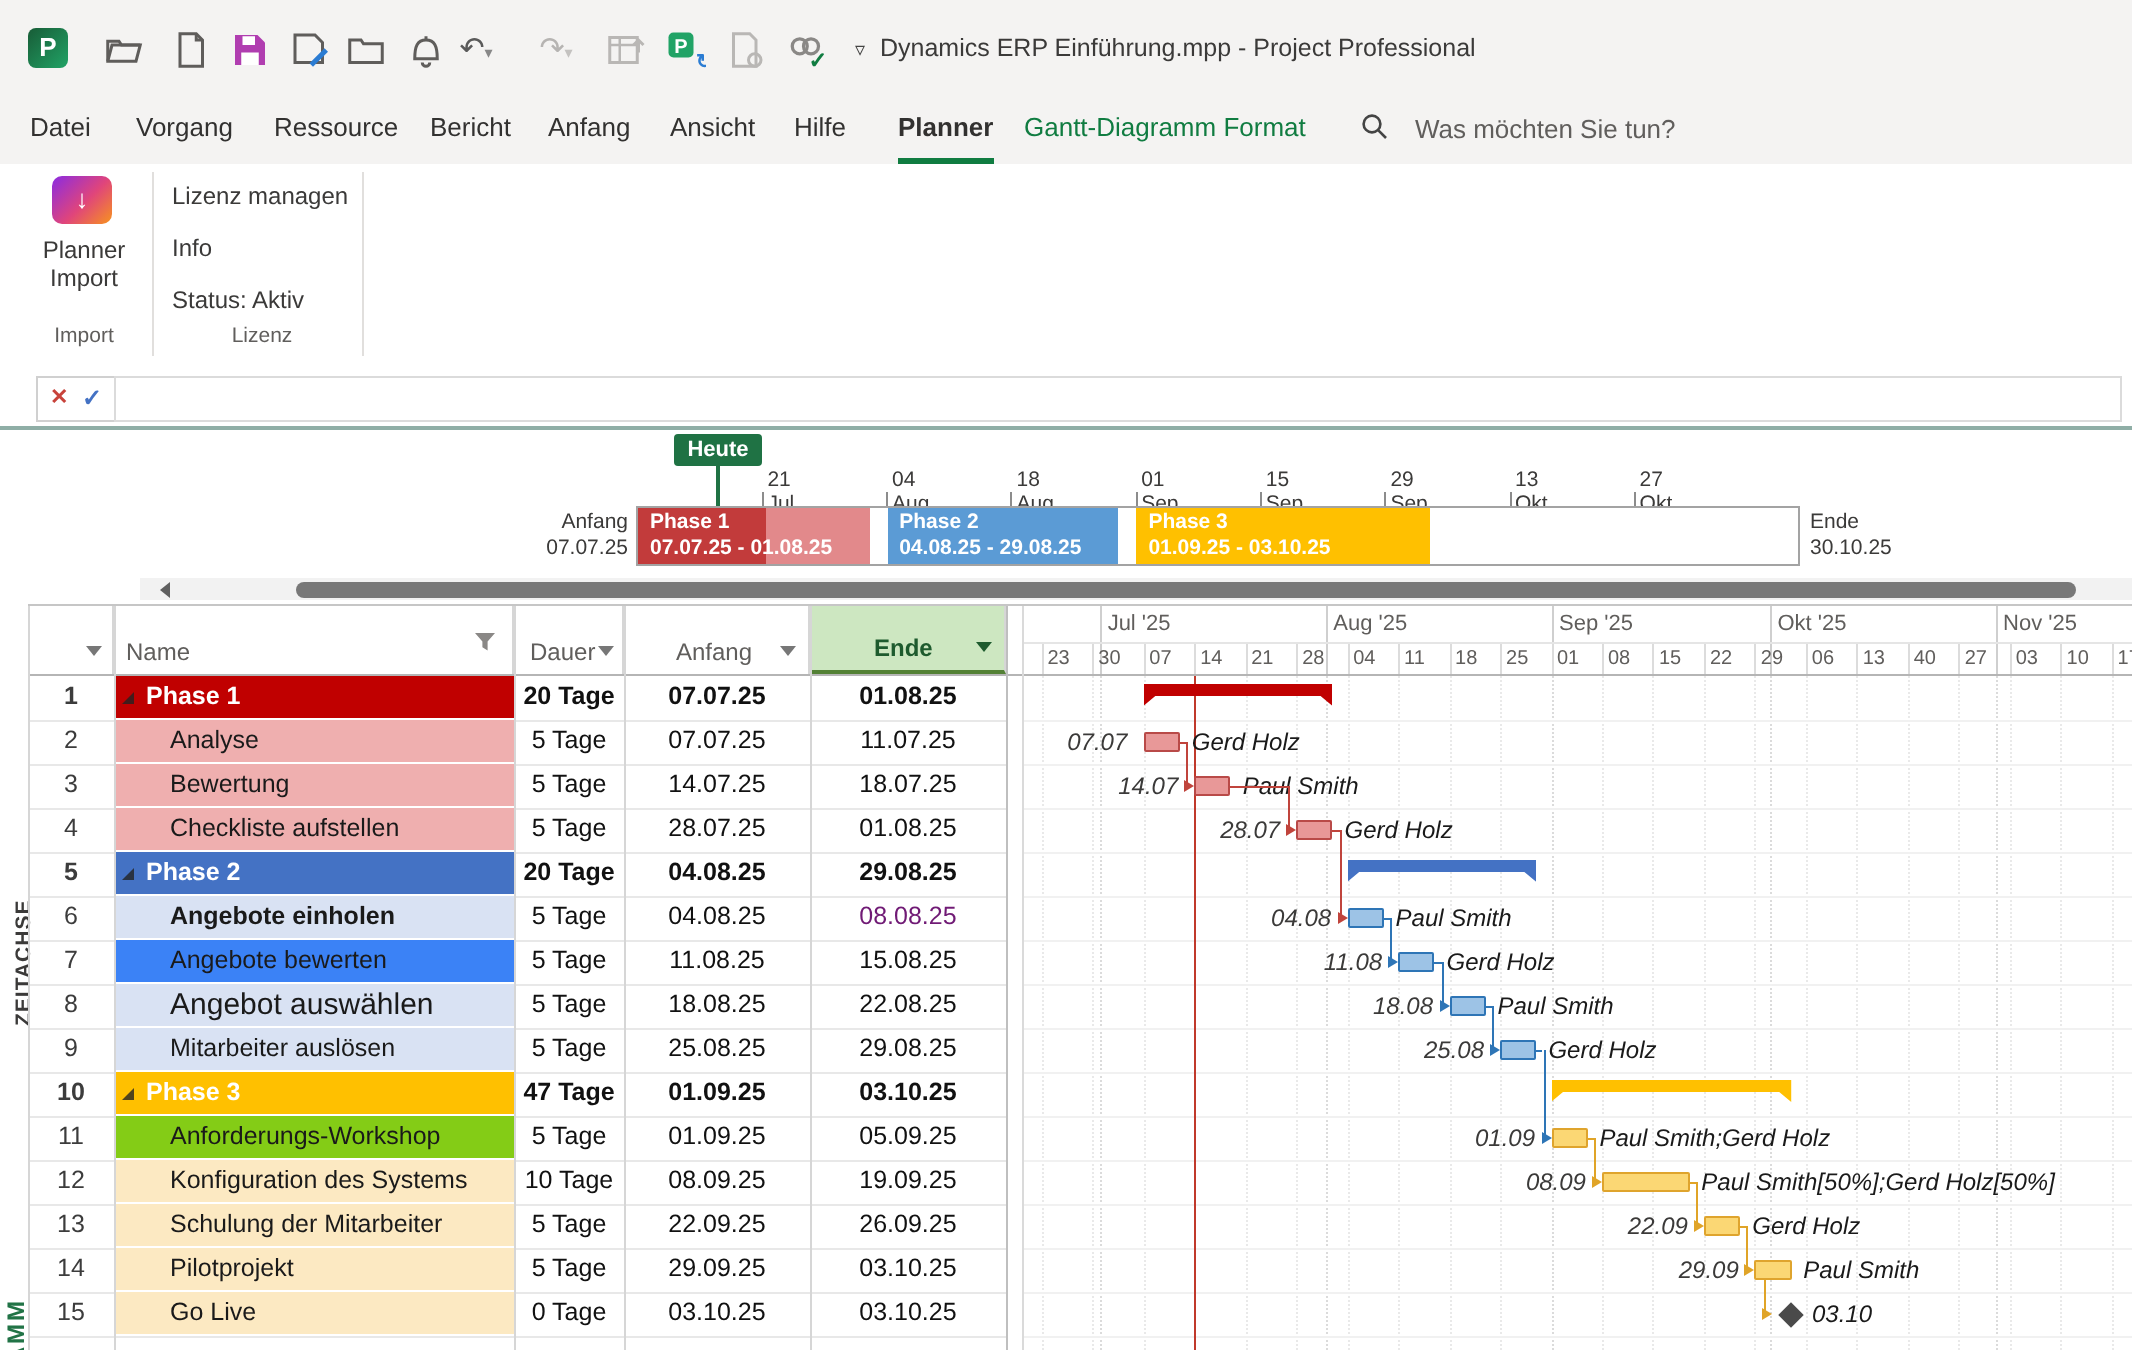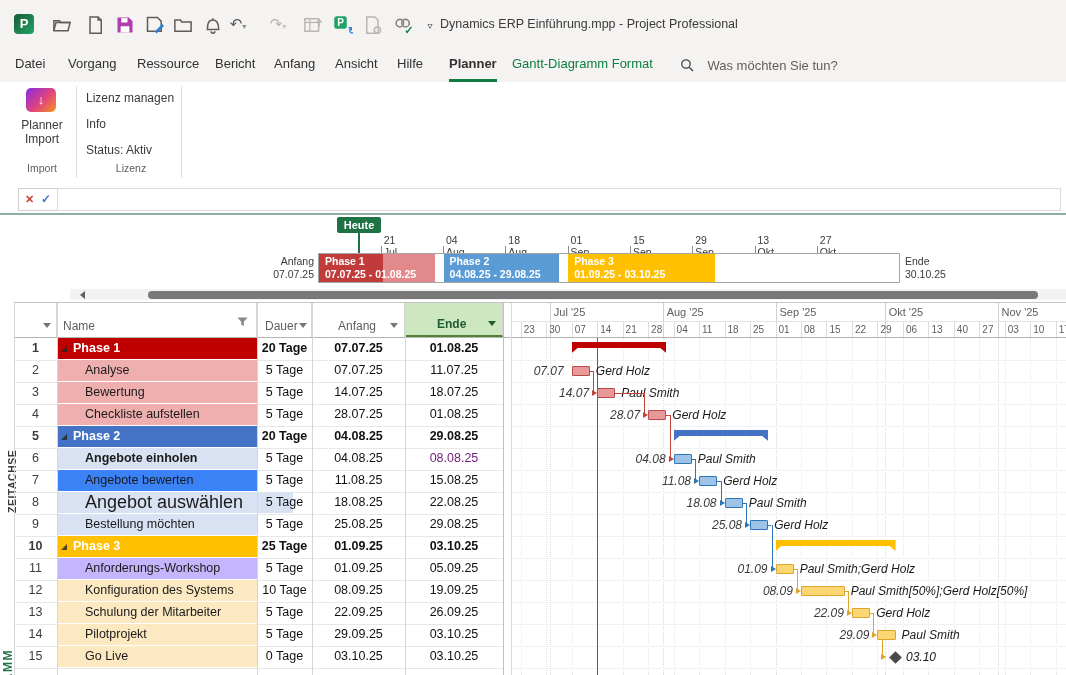--- a/index.html
+++ b/index.html
@@ -372,48 +372,48 @@
         <div style="position: absolute; left: 14px; top: 0px; width: 43px; height: 21px; line-height: 21px; text-align: center; font-size: 12.5px; color: rgb(60, 60, 60); font-weight: normal;">7</div>
         <div style="position: absolute; left: 57px; top: 0px; width: 200px; height: 21px; line-height: 21px; font-size: 12.5px; white-space: nowrap; overflow: hidden; background: #3b82f6; color: rgb(26, 26, 26); font-weight: normal; padding-left: 28px; box-sizing: border-box;">Angebote bewerten</div>
         <div style="position: absolute; left: 257px; top: 0px; width: 55px; height: 21px; line-height: 21px; text-align: center; font-size: 12.5px; color: rgb(17, 17, 17); font-weight: normal;">5 Tage</div>
         <div style="position: absolute; left: 312px; top: 0px; width: 93px; height: 21px; line-height: 21px; text-align: center; font-size: 12.5px; color: rgb(17, 17, 17); font-weight: normal;">11.08.25</div>
         <div style="position: absolute; left: 405px; top: 0px; width: 98px; height: 21px; line-height: 21px; text-align: center; font-size: 12.5px; color: rgb(17, 17, 17); font-weight: normal;">15.08.25</div>
       </div>
       <div style="position: absolute; left: 14px; top: 491.5px; width: 489px; height: 1px; background: rgb(232, 232, 232);"></div>
       <div style="position: absolute; left: 511px; top: 491.5px; width: 555px; height: 1px; background: rgb(241, 241, 241);"></div>
       <div style="position: absolute; left: 0px; top: 492px; width: 1066px; height: 22px;">
         <div style="position: absolute; left: 14px; top: 0px; width: 43px; height: 21px; line-height: 21px; text-align: center; font-size: 12.5px; color: rgb(60, 60, 60); font-weight: normal;">8</div>
-        <div style="position: absolute; left: 57px; top: 0px; width: 236px; height: 21px; line-height: 21px; font-size: 18px; white-space: nowrap; overflow: hidden; background: rgb(217, 226, 243); color: rgb(26, 26, 26); font-weight: normal; padding-left: 28px; box-sizing: border-box;">Angebot auswählen</div>
+        <div style="position: absolute; left: 57px; top: 0px; width: 200px; height: 21px; line-height: 21px; font-size: 15px; white-space: nowrap; overflow: hidden; background: rgb(217, 226, 243); color: rgb(26, 26, 26); font-weight: normal; padding-left: 28px; box-sizing: border-box;">Angebot auswählen</div>
         <div style="position: absolute; left: 257px; top: 0px; width: 55px; height: 21px; line-height: 21px; text-align: center; font-size: 12.5px; color: rgb(17, 17, 17); font-weight: normal;">5 Tage</div>
         <div style="position: absolute; left: 312px; top: 0px; width: 93px; height: 21px; line-height: 21px; text-align: center; font-size: 12.5px; color: rgb(17, 17, 17); font-weight: normal;">18.08.25</div>
         <div style="position: absolute; left: 405px; top: 0px; width: 98px; height: 21px; line-height: 21px; text-align: center; font-size: 12.5px; color: rgb(17, 17, 17); font-weight: normal;">22.08.25</div>
       </div>
       <div style="position: absolute; left: 14px; top: 513.5px; width: 489px; height: 1px; background: rgb(232, 232, 232);"></div>
       <div style="position: absolute; left: 511px; top: 513.5px; width: 555px; height: 1px; background: rgb(241, 241, 241);"></div>
       <div style="position: absolute; left: 0px; top: 514px; width: 1066px; height: 22px;">
         <div style="position: absolute; left: 14px; top: 0px; width: 43px; height: 21px; line-height: 21px; text-align: center; font-size: 12.5px; color: rgb(60, 60, 60); font-weight: normal;">9</div>
-        <div style="position: absolute; left: 57px; top: 0px; width: 200px; height: 21px; line-height: 21px; font-size: 12.5px; white-space: nowrap; overflow: hidden; background: rgb(217, 226, 243); color: rgb(26, 26, 26); font-weight: normal; padding-left: 28px; box-sizing: border-box;">Bestellung möchten</div>
+        <div style="position: absolute; left: 57px; top: 0px; width: 200px; height: 21px; line-height: 21px; font-size: 12.5px; white-space: nowrap; overflow: hidden; background: rgb(217, 226, 243); color: rgb(26, 26, 26); font-weight: normal; padding-left: 28px; box-sizing: border-box;">Mitarbeiter auslösen</div>
         <div style="position: absolute; left: 257px; top: 0px; width: 55px; height: 21px; line-height: 21px; text-align: center; font-size: 12.5px; color: rgb(17, 17, 17); font-weight: normal;">5 Tage</div>
         <div style="position: absolute; left: 312px; top: 0px; width: 93px; height: 21px; line-height: 21px; text-align: center; font-size: 12.5px; color: rgb(17, 17, 17); font-weight: normal;">25.08.25</div>
         <div style="position: absolute; left: 405px; top: 0px; width: 98px; height: 21px; line-height: 21px; text-align: center; font-size: 12.5px; color: rgb(17, 17, 17); font-weight: normal;">29.08.25</div>
       </div>
       <div style="position: absolute; left: 14px; top: 535.5px; width: 489px; height: 1px; background: rgb(232, 232, 232);"></div>
       <div style="position: absolute; left: 511px; top: 535.5px; width: 555px; height: 1px; background: rgb(241, 241, 241);"></div>
       <div style="position: absolute; left: 0px; top: 536px; width: 1066px; height: 22px;">
         <div style="position: absolute; left: 14px; top: 0px; width: 43px; height: 21px; line-height: 21px; text-align: center; font-size: 12.5px; color: rgb(60, 60, 60); font-weight: bold;">10</div>
         <div style="position: absolute; left: 57px; top: 0px; width: 200px; height: 21px; line-height: 21px; font-size: 12.5px; white-space: nowrap; overflow: hidden; background: rgb(255, 192, 0); color: rgb(255, 255, 255); font-weight: bold; padding-left: 16px; box-sizing: border-box;">Phase 3<div style="position: absolute; left: 4px; top: 8px; width: 0px; height: 0px; border-bottom: 6px solid rgba(35, 35, 35, 0.8); border-left: 6px solid transparent;"></div></div>
-        <div style="position: absolute; left: 257px; top: 0px; width: 55px; height: 21px; line-height: 21px; text-align: center; font-size: 12.5px; color: rgb(17, 17, 17); font-weight: bold;">25 Tage</div>
+        <div style="position: absolute; left: 257px; top: 0px; width: 55px; height: 21px; line-height: 21px; text-align: center; font-size: 12.5px; color: rgb(17, 17, 17); font-weight: bold;">47 Tage</div>
         <div style="position: absolute; left: 312px; top: 0px; width: 93px; height: 21px; line-height: 21px; text-align: center; font-size: 12.5px; color: rgb(17, 17, 17); font-weight: bold;">01.09.25</div>
         <div style="position: absolute; left: 405px; top: 0px; width: 98px; height: 21px; line-height: 21px; text-align: center; font-size: 12.5px; color: rgb(17, 17, 17); font-weight: bold;">03.10.25</div>
       </div>
       <div style="position: absolute; left: 14px; top: 557.5px; width: 489px; height: 1px; background: rgb(232, 232, 232);"></div>
       <div style="position: absolute; left: 511px; top: 557.5px; width: 555px; height: 1px; background: rgb(241, 241, 241);"></div>
       <div style="position: absolute; left: 0px; top: 558px; width: 1066px; height: 22px;">
         <div style="position: absolute; left: 14px; top: 0px; width: 43px; height: 21px; line-height: 21px; text-align: center; font-size: 12.5px; color: rgb(60, 60, 60); font-weight: normal;">11</div>
-        <div style="position: absolute; left: 57px; top: 0px; width: 200px; height: 21px; line-height: 21px; font-size: 12.5px; white-space: nowrap; overflow: hidden; background: #c4b5fd; color: rgb(26, 26, 26); font-weight: normal; padding-left: 28px; box-sizing: border-box;">Anforderungs-Workshop</div>
+        <div style="position: absolute; left: 57px; top: 0px; width: 200px; height: 21px; line-height: 21px; font-size: 12.5px; white-space: nowrap; overflow: hidden; background: #84cc16; color: rgb(26, 26, 26); font-weight: normal; padding-left: 28px; box-sizing: border-box;">Anforderungs-Workshop</div>
         <div style="position: absolute; left: 257px; top: 0px; width: 55px; height: 21px; line-height: 21px; text-align: center; font-size: 12.5px; color: rgb(17, 17, 17); font-weight: normal;">5 Tage</div>
         <div style="position: absolute; left: 312px; top: 0px; width: 93px; height: 21px; line-height: 21px; text-align: center; font-size: 12.5px; color: rgb(17, 17, 17); font-weight: normal;">01.09.25</div>
         <div style="position: absolute; left: 405px; top: 0px; width: 98px; height: 21px; line-height: 21px; text-align: center; font-size: 12.5px; color: rgb(17, 17, 17); font-weight: normal;">05.09.25</div>
       </div>
       <div style="position: absolute; left: 14px; top: 579.5px; width: 489px; height: 1px; background: rgb(232, 232, 232);"></div>
       <div style="position: absolute; left: 511px; top: 579.5px; width: 555px; height: 1px; background: rgb(241, 241, 241);"></div>
       <div style="position: absolute; left: 0px; top: 580px; width: 1066px; height: 22px;">
         <div style="position: absolute; left: 14px; top: 0px; width: 43px; height: 21px; line-height: 21px; text-align: center; font-size: 12.5px; color: rgb(60, 60, 60); font-weight: normal;">12</div>
         <div style="position: absolute; left: 57px; top: 0px; width: 200px; height: 21px; line-height: 21px; font-size: 12.5px; white-space: nowrap; overflow: hidden; background: rgb(252, 233, 194); color: rgb(26, 26, 26); font-weight: normal; padding-left: 28px; box-sizing: border-box;">Konfiguration des Systems</div>
         <div style="position: absolute; left: 257px; top: 0px; width: 55px; height: 21px; line-height: 21px; text-align: center; font-size: 12.5px; color: rgb(17, 17, 17); font-weight: normal;">10 Tage</div>

